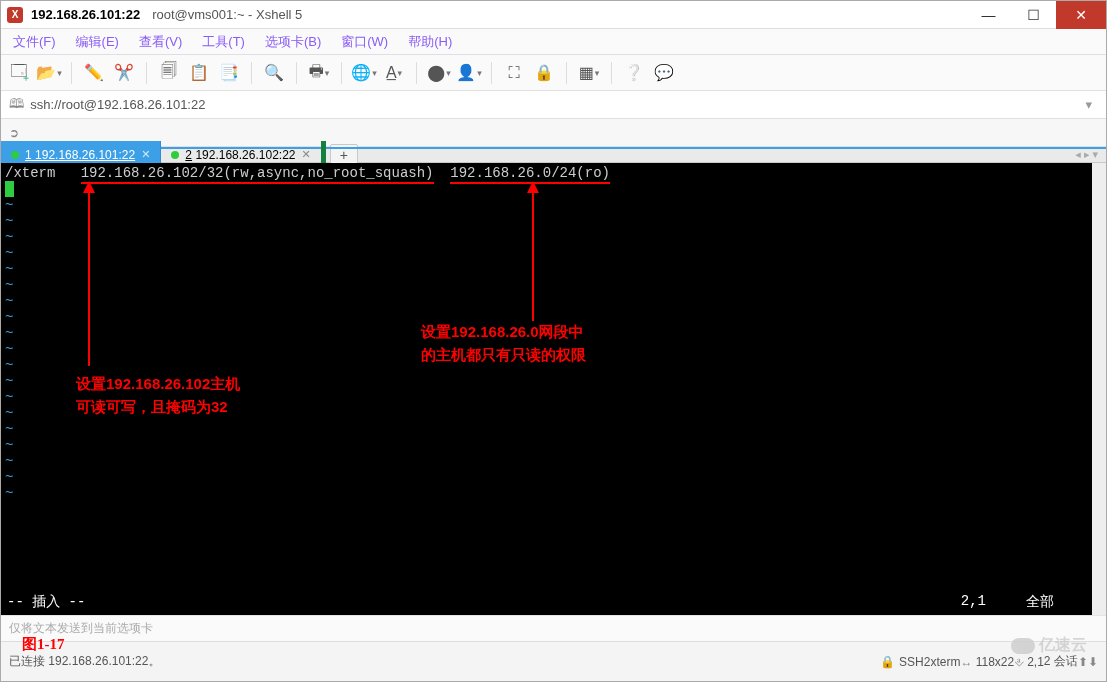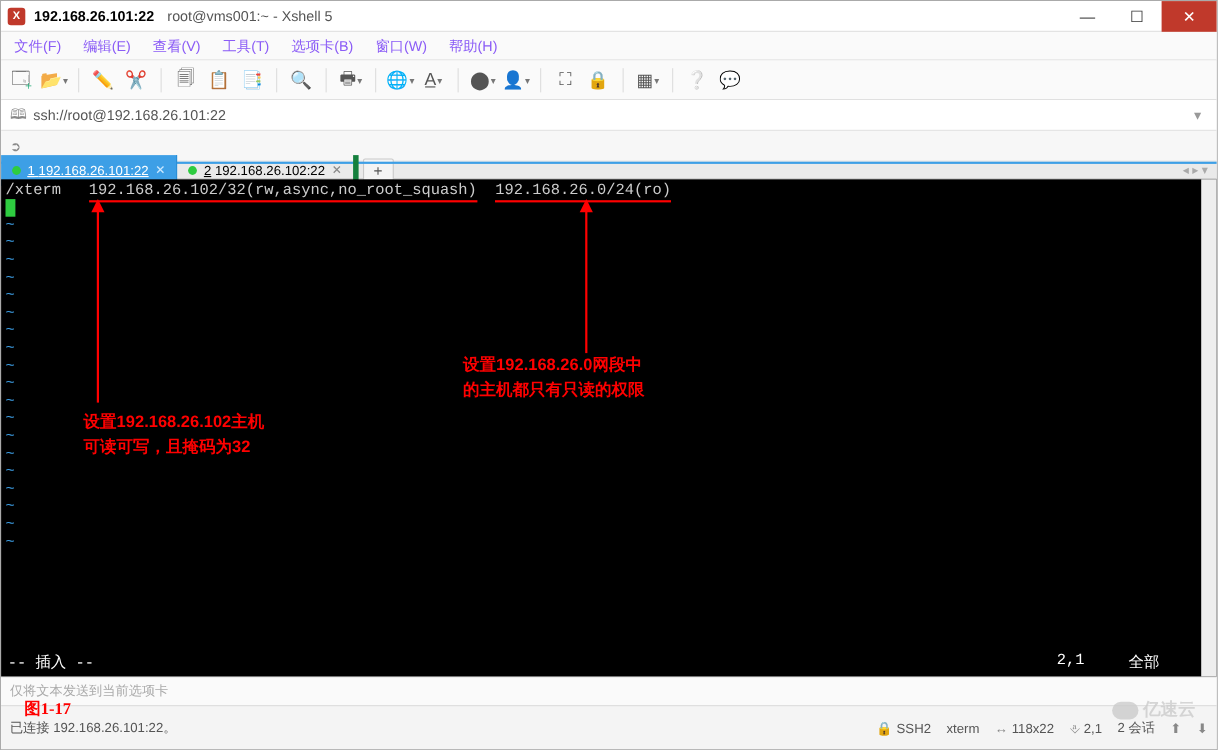--- a/index.html
+++ b/index.html
@@ -56,21 +56,21 @@
 .tilde { color: #3d9fe6; }
 .mode-line { position:absolute; bottom:4px; left:6px; right:18px; display:flex; color:#fff; font-family:Liberation Mono, monospace; font-size:14px;}
 .mode-line .mr { margin-left:auto; display:flex; gap:40px; padding-right:20px;}
 .underline-red { border-bottom: 2px solid #ff0000; padding-bottom:1px; }
 .annot { position:absolute; color:#ff0000; font-weight:bold; font-size:15px; font-family:"Microsoft YaHei",sans-serif; line-height:1.5; z-index:10;}
 .arrowline { position:absolute; background:#ff0000; z-index:9;}
 .arrowhead { position:absolute; width:0;height:0; border-left:6px solid transparent;border-right:6px solid transparent;border-bottom:12px solid #ff0000; z-index:9;}
 .sendbar { height: 26px; display:flex; align-items:center; padding:0 8px; color:#aaa; font-size:12px; background:#fafafa; border-top:1px solid #e5e5e5; }
 .figlabel { position:absolute; color:#ff0000; font-weight:bold; font-size:15px; font-family:"Microsoft YaHei"; z-index:20;margin-top:20px;}
 .statusbar { height: 40px; display:flex; align-items:center; padding:0 8px; background:#f4f4f4; border-top:1px solid #ddd; font-size:12px; color:#555; }
-.statusbar .right { margin-left:auto; display:flex; align-items:center; gap:14px; }
+.statusbar .right { margin-left:auto; display:flex; align-items:center; }
 .statusbar .icon { color:#888; }
 .watermark { position:absolute; right:20px; bottom:26px; color:#ccc; font-size:16px; font-weight:bold; opacity:.8; pointer-events:none; display:flex;align-items:center;gap:4px;}
 .watermark .cloud { width:24px;height:16px;background:#ccc;border-radius:10px;position:relative;}
 </style>
 </head>
 <body>
 
 <div class="window">
 
   <div class="titlebar">

